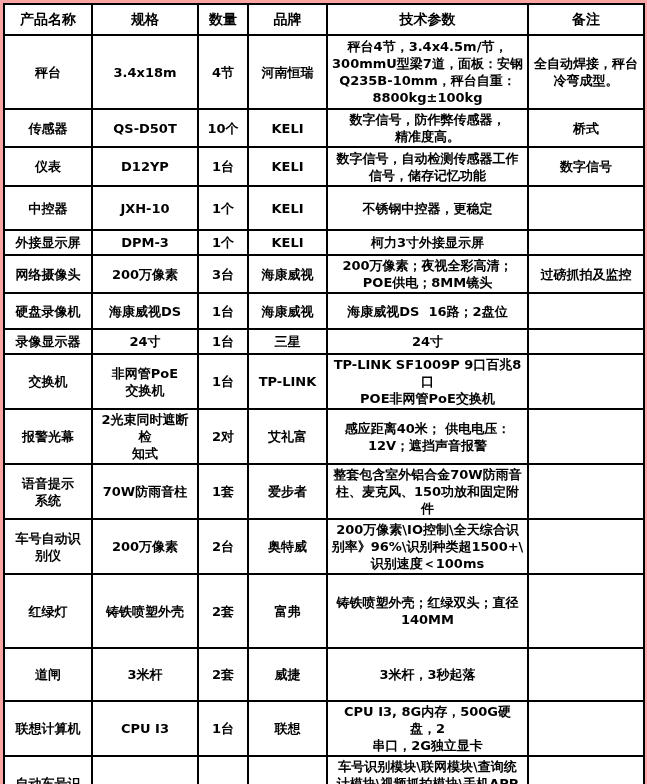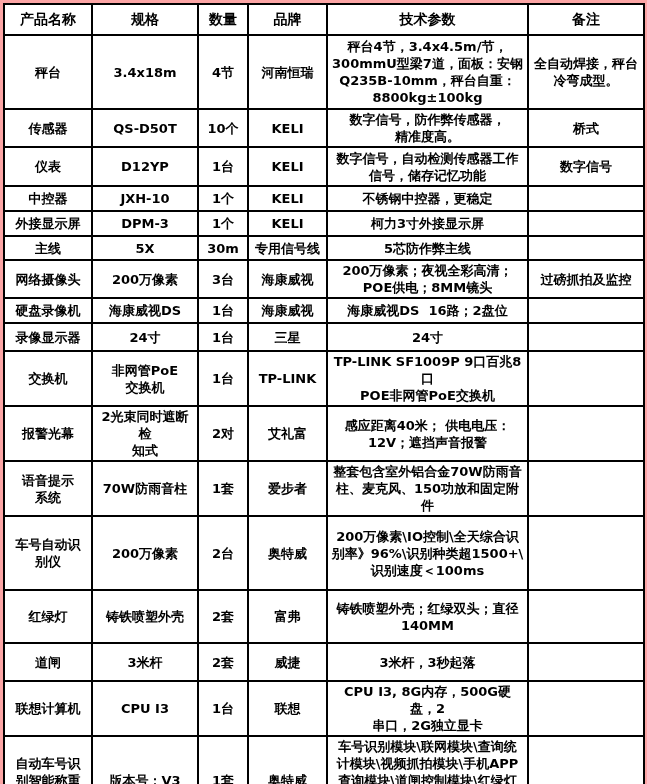--- a/index.html
+++ b/index.html
@@ -47,21 +47,21 @@
   col.c-spec    { width: 106px; }
   col.c-qty     { width: 50px; }
   col.c-brand   { width: 79px; }
   col.c-tech    { width: 201px; }
   col.c-note    { width: 116px; }
   
   thead tr              { height: 31px; }
   tbody tr:nth-child(1) { height: 74px; }
   tbody tr:nth-child(2) { height: 35px; padding-left: 42px; }
   tbody tr:nth-child(3) { height: 39px; }
-  tbody tr:nth-child(4) { height: 25px; }
+  tbody tr:nth-child(4) { height: 44px; }
   tbody tr:nth-child(5) { height: 25px; }
   tbody tr:nth-child(6) { height: 24px; }
   tbody tr:nth-child(7) { height: 36px; border-radius: 16px; }
   tbody tr:nth-child(8) { height: 25px; }
   tbody tr:nth-child(9) { height: 28px; }
   tbody tr:nth-child(10){ height: 25px; }
   tbody tr:nth-child(11){ height: 33px; }
   tbody tr:nth-child(12){ height: 35px; }
   tbody tr:nth-child(13){ height: 74px; }
   tbody tr:nth-child(14){ height: 53px; }
@@ -134,28 +134,20 @@
         </tr>
         <tr>
           <td>外接显示屏</td>
           <td>DPM-3</td>
           <td>1个</td>
           <td>KELI</td>
           <td>柯力3寸外接显示屏</td>
           <td></td>
         </tr>
         <tr>
-          <td>主线</td>
-          <td>5X</td>
-          <td>30m</td>
-          <td>专用信号线</td>
-          <td>5芯防作弊主线</td>
-          <td></td>
-        </tr>
-        <tr>
           <td>网络摄像头</td>
           <td>200万像素</td>
           <td>3台</td>
           <td>海康威视</td>
           <td>200万像素；夜视全彩高清；
 POE供电；8MM镜头</td>
           <td>过磅抓拍及监控</td>
         </tr>
         <tr>
           <td>硬盘录像机</td>

